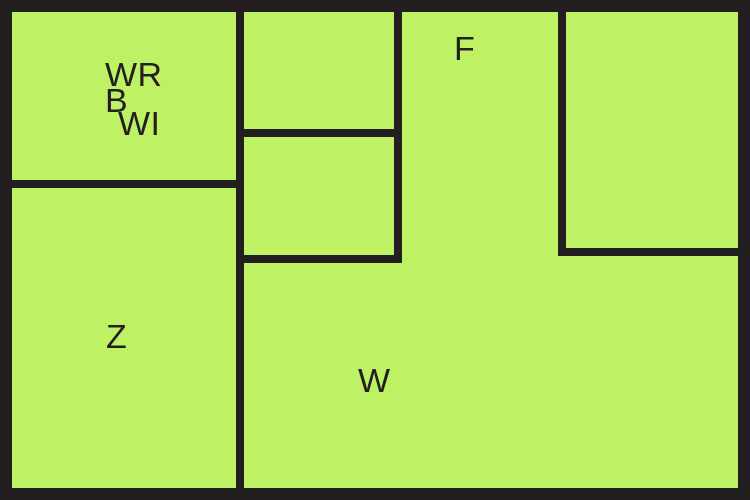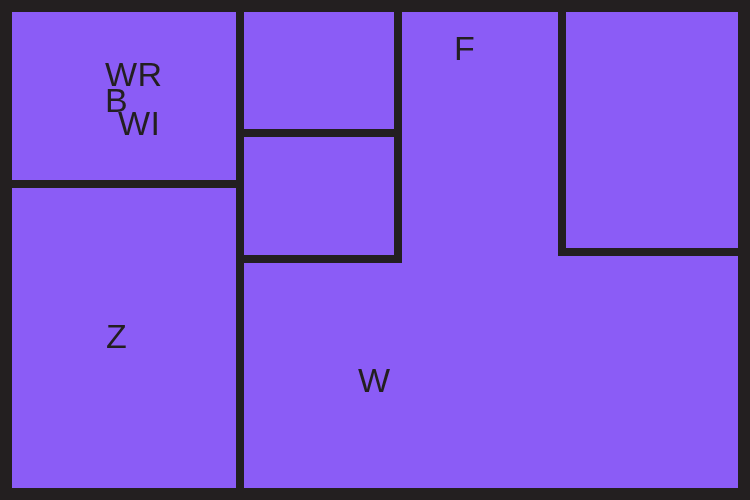--- a/index.html
+++ b/index.html
@@ -48,21 +48,21 @@
   }
   
   .room-area {
     position: absolute;
     background: transparent;
   }
 </style>
 </head>
 <body>
 
-<div id="plan" style="width: 750px; height: 500px; background: #8b5cf6;">
+<div id="plan" style="width: 750px; height: 500px; background: #bef264;">
 
   <div class="frame" style="border-width: 12px; border-color: rgb(35, 31, 32);"></div>
 
   <div class="wall" style="left: 12px; top: 180px; width: 232px; height: 8px; background: rgb(35, 31, 32);"></div>
   <div class="wall" style="left: 236px; top: 12px; width: 8px; height: 476px; background: rgb(35, 31, 32);"></div>
   <div class="wall" style="left: 244px; top: 129px; width: 158px; height: 8px; background: rgb(35, 31, 32);"></div>
   <div class="wall" style="left: 236px; top: 255px; width: 166px; height: 8px; background: rgb(35, 31, 32);"></div>
   <div class="wall" style="left: 394px; top: 12px; width: 8px; height: 251px; background: rgb(35, 31, 32);"></div>
   <div class="wall" style="left: 558px; top: 12px; width: 8px; height: 244px; background: rgb(35, 31, 32);"></div>
   <div class="wall" style="left: 558px; top: 248px; width: 180px; height: 8px; background: rgb(35, 31, 32);"></div>

